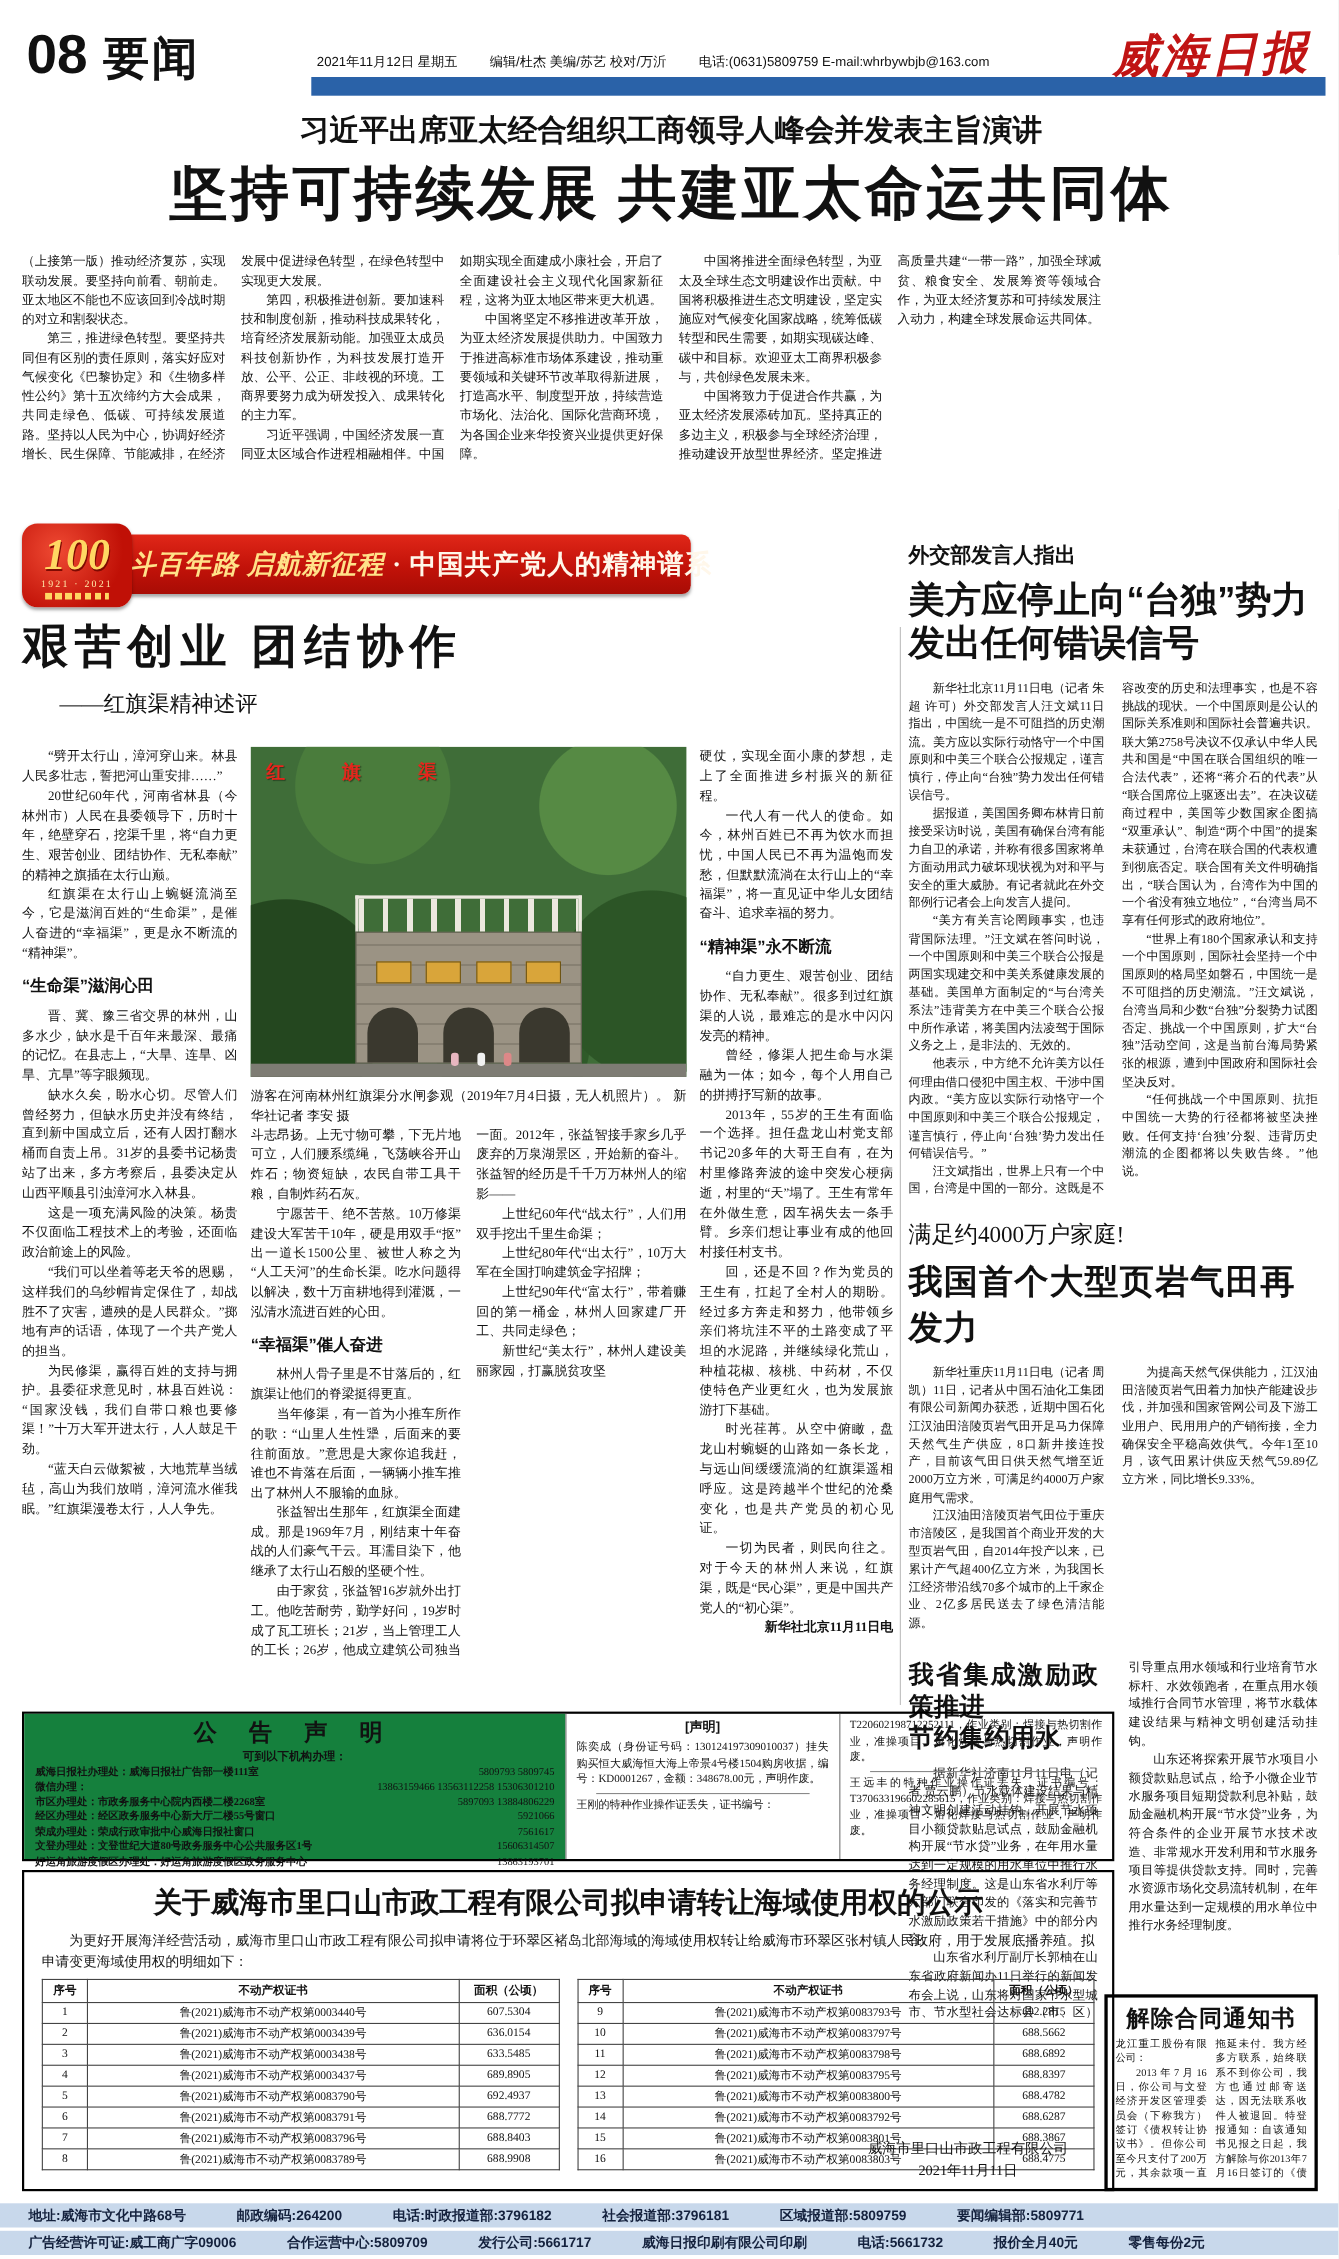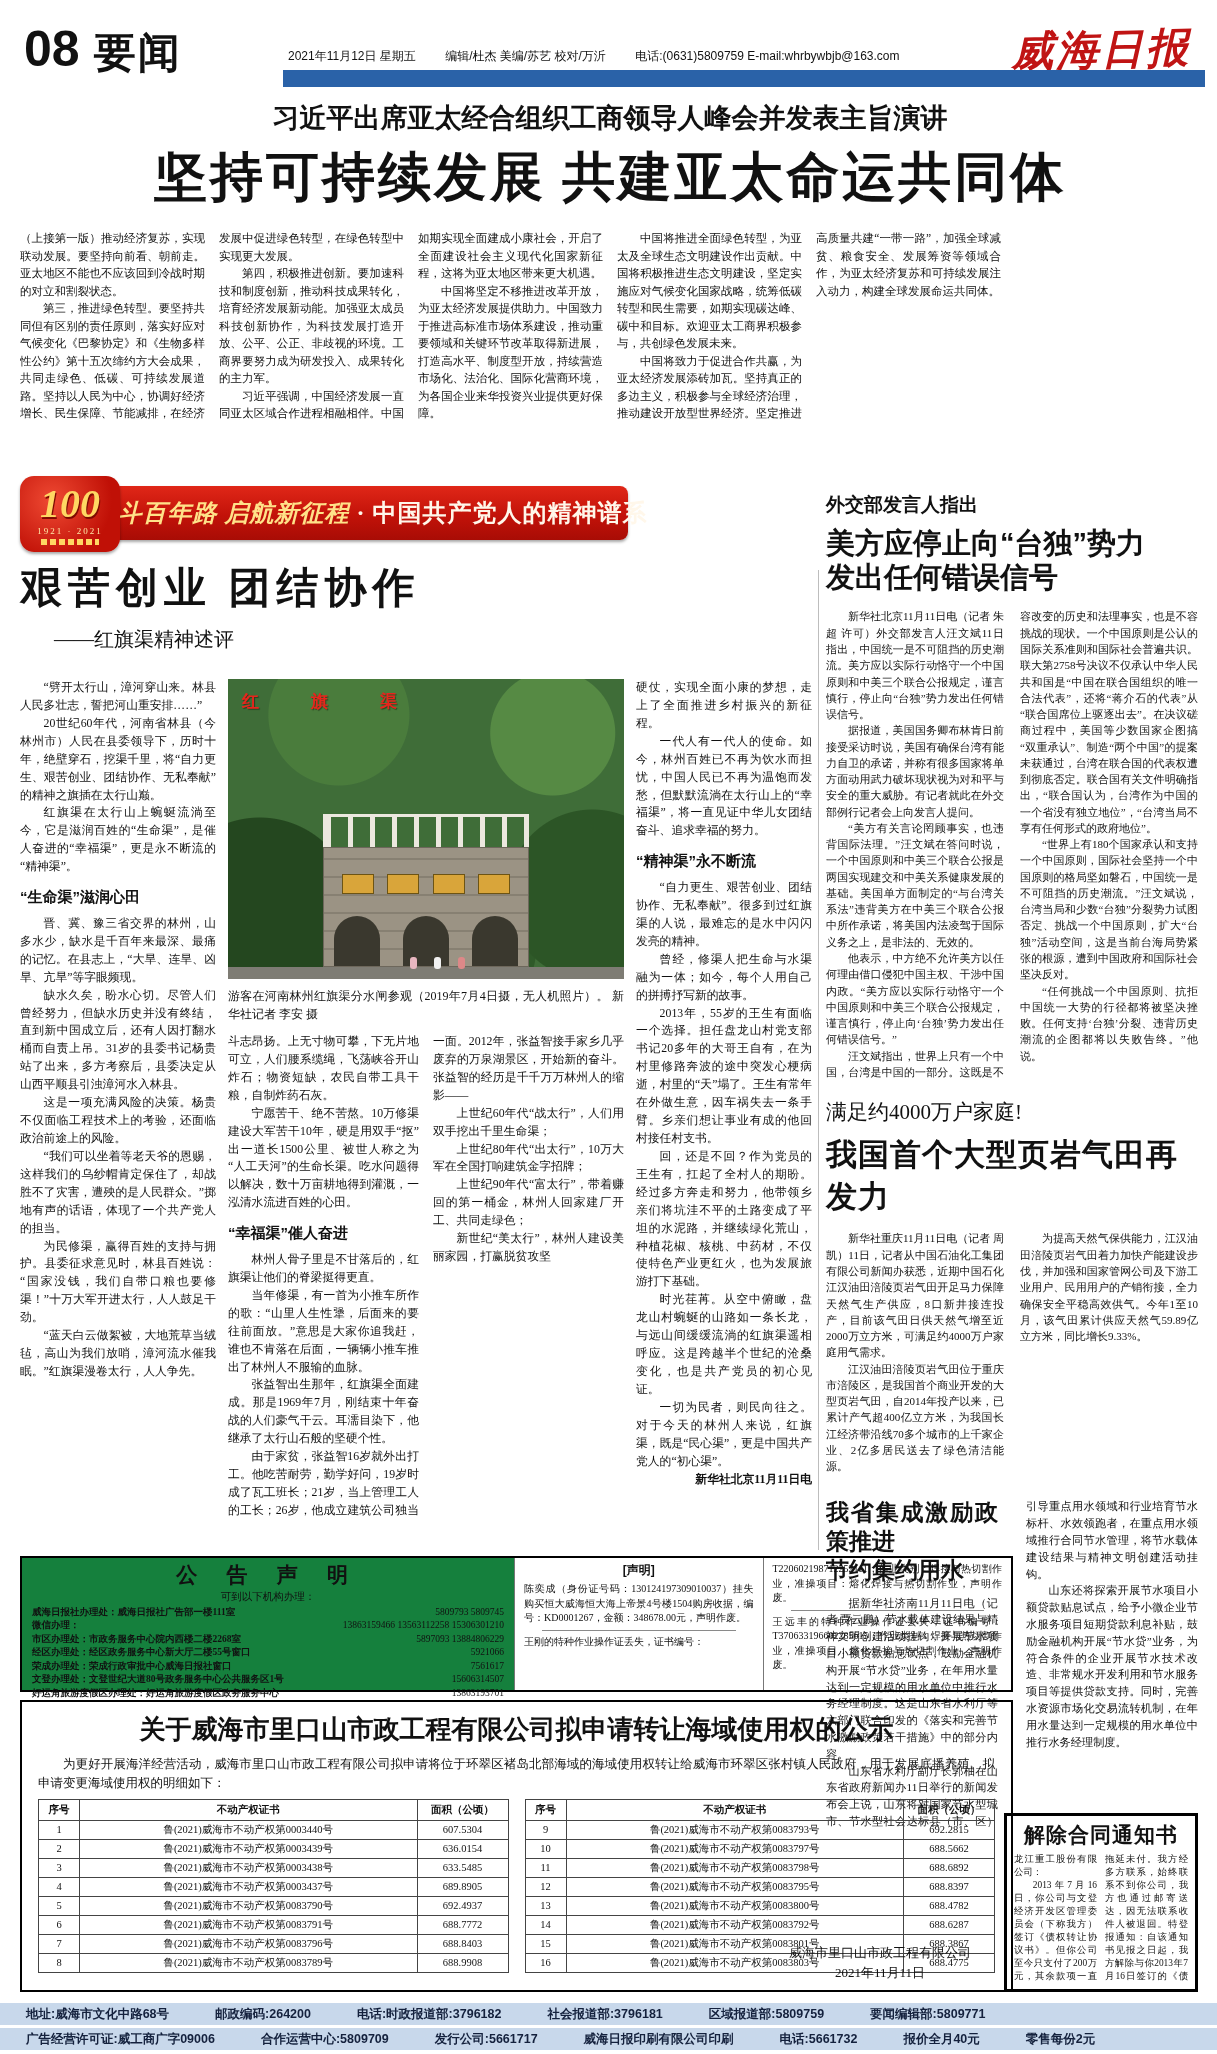--- a/index.html
+++ b/index.html
@@ -49,21 +49,21 @@
               background:repeating-linear-gradient(90deg,#ffd763 0 6px,transparent 6px 9px);}
 
   
   .spirit{position:absolute;left:20px;top:560px;width:792px;}
   .spirit-title{font-size:42px;font-weight:900;letter-spacing:6px;margin:0;}
   .spirit-sub{font-size:20px;margin:10px 0 0 34px;}
   .spirit-body{display:flex;gap:12px;margin-top:26px;height:862px;font-size:11.8px;line-height:1.52;text-align:justify;}
   .sp-col1{width:196px;overflow:hidden;}
   .sp-mid{width:396px;display:flex;flex-direction:column;}
   .sp-col4{width:176px;overflow:hidden;}
-  .midcols{margin-top:10px;column-count:2;column-gap:14px;column-fill:auto;height:500px;overflow:hidden;}
+  .midcols{column-count:2;column-gap:14px;column-fill:auto;height:500px;overflow:hidden;}
 
   .photo{position:relative;height:300px;background-color:#3f6d38;overflow:hidden;
          background-image:
            radial-gradient(circle at 82% 18%,#568a44 0 62px,transparent 63px),
            radial-gradient(circle at 8% 78%,#24471f 0 95px,transparent 96px),
            radial-gradient(circle at 92% 72%,#2c5526 0 85px,transparent 86px),
            radial-gradient(circle at 28% 12%,#4a7c3c 0 70px,transparent 71px),
            radial-gradient(circle at 60% 90%,#2f5a29 0 70px,transparent 71px);}
   .photo-title{position:absolute;top:10px;left:14px;color:#e8251c;font-weight:900;font-size:17px;
                letter-spacing:52px;white-space:nowrap;text-shadow:1px 1px 1px rgba(0,0,0,.4);}
@@ -78,40 +78,40 @@
   .t-arches i{width:46px;height:50px;background:#3a382e;border-radius:23px 23px 0 0;}
   .walkway{position:absolute;bottom:0;left:0;right:0;height:12px;background:#7e7c74;}
   .ppl{position:absolute;bottom:10px;width:7px;height:12px;border-radius:3px;}
   .caption{font-size:12px;line-height:1.5;margin-top:8px;text-align:justify;}
 
   .vrule{position:absolute;width:1px;background:#bdbdbd;}
 
   
   .rightcol{position:absolute;left:826px;top:492px;width:372px;}
   .fm-kicker{font-family:"Liberation Sans","DejaVu Sans",sans-serif;font-size:19px;font-weight:bold;margin:0;}
-  .fm-head{font-family:"Liberation Sans","DejaVu Sans",sans-serif;font-size:29px;font-weight:900;
+  .fm-head{font-family:"Liberation Sans","DejaVu Sans",sans-serif;font-size:33px;font-weight:900;
            line-height:1.18;margin:8px 0 14px 0;}
   .two-cols{column-count:2;column-gap:16px;column-fill:auto;overflow:hidden;
             font-size:11px;line-height:1.48;text-align:justify;}
   .fm-body{height:472px;}
   .gas{margin-top:18px;}
   .gas-kicker{font-size:21px;margin:0;font-weight:normal;}
   .gas-head{font-size:31px;font-weight:900;letter-spacing:1px;margin:8px 0 12px 0;}
   .gas-body{height:252px;}
   .water{margin-top:16px;display:flex;gap:28px;}
   .water-left,.water-right{width:178px;overflow:hidden;font-size:11.2px;line-height:1.5;text-align:justify;height:330px;}
   .water-head{font-family:"Liberation Sans","DejaVu Sans",sans-serif;font-size:23px;font-weight:900;
               line-height:1.25;margin:0 0 10px 0;}
 
   
   .annc{position:absolute;left:20px;top:1556px;width:993px;height:136px;border:2px solid #000;
         display:flex;box-sizing:border-box;}
   .annc-left{width:492px;background:#15803d;padding:3px 10px;box-sizing:border-box;}
   .annc-title{font-size:21px;font-weight:900;letter-spacing:12px;text-align:center;margin:0;}
-  .annc-sub{font-size:10.5px;font-weight:normal;text-align:center;margin:1px 0 2px 0;}
+  .annc-sub{font-size:10.5px;font-weight:bold;text-align:center;margin:1px 0 2px 0;}
   .office-line{display:flex;justify-content:space-between;font-size:9.5px;line-height:1.42;gap:8px;}
   .office-line .lab{font-weight:bold;white-space:nowrap;}
   .office-line .ph{white-space:nowrap;}
   .annc-mid,.annc-right{flex:1;border-left:1px solid #777;padding:4px 9px;font-size:10px;line-height:1.45;
                         text-align:justify;overflow:hidden;box-sizing:border-box;}
   .annc-mid .sub-h,.annc-right .sub-h{font-size:12px;text-align:center;margin:0 0 3px 0;}
 
   
   .sea{position:absolute;left:20px;top:1700px;width:993px;height:292px;border:2px solid #000;
        padding:10px 16px;box-sizing:border-box;}

